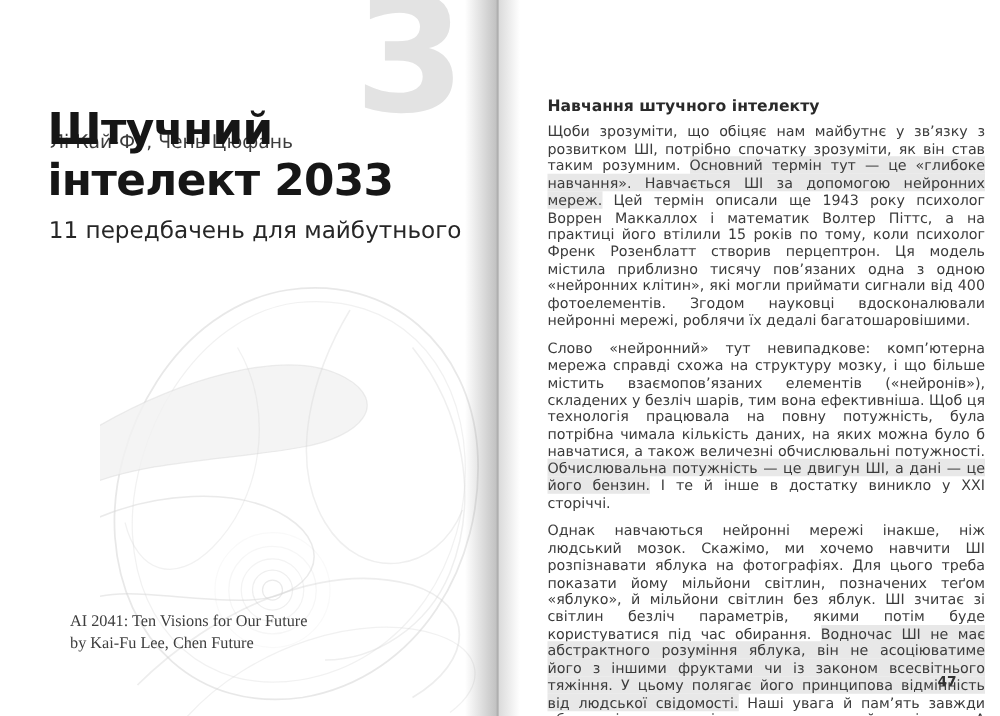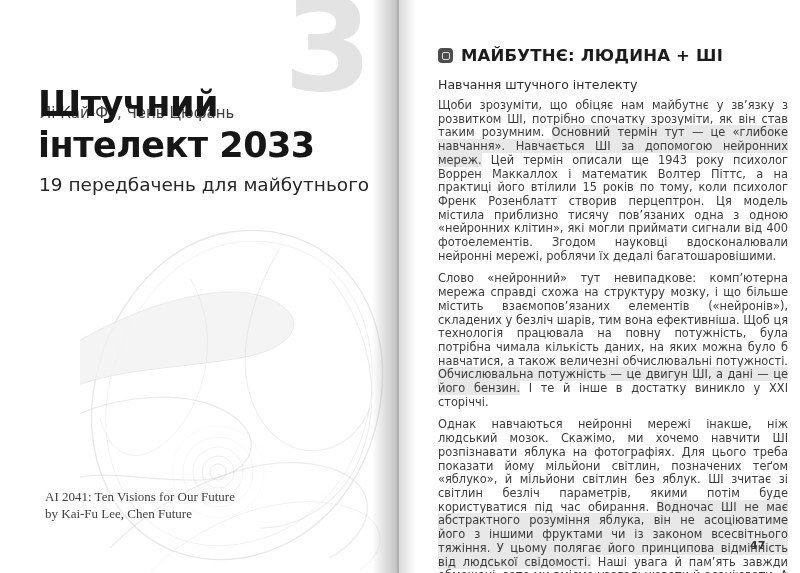--- a/index.html
+++ b/index.html
@@ -14,45 +14,45 @@
   .gutter-right{position:absolute;left:399px;top:0;width:17px;height:573px;
     background:linear-gradient(to right, rgba(110,110,110,0.25), rgba(255,255,255,0));}
   
   .left-page{position:absolute;left:0;top:0;width:397px;height:573px;}
   .chapter-number{position:absolute;left:272px;top:-18px;width:110px;
     font-size:128px;font-weight:bold;color:#e3e3e3;line-height:1;text-align:center;letter-spacing:-2px;}
   .authors{position:absolute;left:40px;top:60px;font-size:15px;color:#3c3c3c;margin-top:44px;}
   .book-title{position:absolute;left:38px;top:84px;font-size:35px;font-weight:bold;color:#161616;line-height:1.16;letter-spacing:-0.5px;}
   .book-subtitle{position:absolute;left:39px;top:174px;font-size:18.5px;color:#262626;}
   .swirl{position:absolute;left:80px;top:218px;}
-  .caption{position:absolute;left:45px;top:489px;font-family:"Liberation Serif","DejaVu Serif",serif;
+  .caption{position:absolute;left:56px;top:489px;font-family:"Liberation Serif","DejaVu Serif",serif;
     font-size:13px;color:#3e3e3e;line-height:1.3;}
   
   .right-page{position:absolute;left:432px;top:0;width:356px;height:573px;}
   .heading-row{position:absolute;left:6px;top:46px;display:flex;align-items:center;gap:8px;}
   .heading-icon{width:15px;height:15px;border-radius:4px;background:#4d4d4d;
     display:flex;align-items:center;justify-content:center;flex:none;}
   .heading-icon .inner{width:6px;height:6px;border:1.6px solid #dcdcdc;border-radius:2px;}
   .heading{font-size:16.5px;font-weight:bold;color:#1c1c1c;letter-spacing:0.2px;}
-  .subheading{position:absolute;left:6px;top:77px;font-size:12.5px;font-weight:normal;color:#2a2a2a;}
+  .subheading{position:absolute;left:6px;top:77px;font-size:12.5px;font-weight:bold;color:#2a2a2a;}
   .body-text{position:absolute;left:6px;top:99px;width:350px;}
   .para{margin:0 0 9px 0;font-size:11.4px;line-height:13.7px;text-align:justify;color:#3b3b3b;}
   .hl{background:#e8e8e8;}
   .page-number{position:absolute;left:318px;top:539px;font-size:11px;font-weight:bold;color:#333;}
 </style>
 </head>
 <body>
 
 <div class="canvas">
 
   <div class="left-page">
     <div class="chapter-number">3</div>
     <div class="authors">Лі Кай-Фу, Чень Цюфань</div>
     <div class="book-title" style="width:300px;">Штучний інтелект 2033</div>
-    <div class="book-subtitle">19 передбачень для майбутнього</div>
+    <div class="book-subtitle">11 передбачень для майбутнього</div>
 
     <svg class="swirl" width="317" height="355" viewBox="0 0 317 355" fill="none">
       <g stroke="#d6d6d6" fill="none">
         <path d="M150 14 C 232 2, 296 58, 302 142 C 308 232, 256 324, 162 340 C 78 352, 18 294, 12 212 C 6 128, 62 28, 150 14 Z" stroke-opacity="0.55" stroke-width="1.4"></path>
         <path d="M158 24 C 236 16, 288 70, 292 148 C 296 230, 246 312, 160 326 C 84 338, 30 286, 26 210 C 22 132, 76 34, 158 24 Z" stroke-opacity="0.35" stroke-width="1"></path>
         <path d="M-10 128 C 60 86, 150 58, 196 84 C 232 104, 210 132, 160 140 C 104 150, 40 150, -10 170 Z" fill="#f1f1f1" fill-opacity="0.8" stroke-opacity="0.45" stroke-width="1"></path>
         <path d="M-10 200 C 40 176, 110 170, 150 196 C 190 222, 170 260, 120 262 C 70 264, 20 250, -10 262" stroke-opacity="0.5" stroke-width="1.2"></path>
         <path d="M30 330 C 90 270, 180 230, 250 250 C 300 266, 300 310, 250 340" stroke-opacity="0.45" stroke-width="1.4"></path>
         <path d="M70 355 C 120 300, 210 270, 270 290 C 306 302, 310 330, 280 352" stroke-opacity="0.35" stroke-width="1"></path>
         <path d="M200 30 C 170 80, 150 150, 180 200 C 210 250, 270 240, 290 190" stroke-opacity="0.4" stroke-width="1.2"></path>
@@ -70,26 +70,20 @@
       <div>AI 2041: Ten Visions for Our Future</div>
       <div>by Kai-Fu Lee, Chen Future</div>
     </div>
   </div>
 
   <div class="gutter-left"></div>
   <div class="gutter-line"></div>
   <div class="gutter-right"></div>
 
   <div class="right-page">
-    <div class="heading-row">
-      <span class="heading-icon">
-          <span class="inner"></span>
-        </span>
-      <span class="heading">МАЙБУТНЄ: ЛЮДИНА + ШІ</span>
-    </div>
     <div class="subheading">Навчання штучного інтелекту</div>
 
     <div class="body-text">
 
       <p class="para"><span>Щоби зрозуміти, що обіцяє нам майбутнє у зв’язку з розвитком ШІ, потрібно спочатку зрозуміти, як він став таким розумним. </span><span class="hl">Основний термін тут — це «глибоке навчання». Навчається ШІ за допомогою нейронних мереж.</span><span> Цей термін описали ще 1943 року психолог Воррен Маккаллох і математик Волтер Піттс, а на практиці його втілили 15 років по тому, коли психолог Френк Розенблатт створив перцептрон. Ця модель містила приблизно тисячу пов’язаних одна з одною «нейронних клітин», які могли приймати сигнали від 400 фотоелементів. Згодом науковці вдосконалювали нейронні мережі, роблячи їх дедалі багатошаровішими.</span></p>
         <p class="para"><span>Слово «нейронний» тут невипадкове: комп’ютерна мережа справді схожа на структуру мозку, і що більше містить взаємопов’язаних елементів («нейронів»), складених у безліч шарів, тим вона ефективніша. Щоб ця технологія працювала на повну потужність, була потрібна чимала кількість даних, на яких можна було б навчатися, а також величезні обчислювальні потужності. </span><span class="hl">Обчислювальна потужність — це двигун ШІ, а дані — це його бензин.</span><span> І те й інше в достатку виникло у XXI сторіччі.</span></p>
         <p class="para"><span>Однак навчаються нейронні мережі інакше, ніж людський мозок. Скажімо, ми хочемо навчити ШІ розпізнавати яблука на фотографіях. Для цього треба показати йому мільйони світлин, позначених теґом «яблуко», й мільйони світлин без яблук. ШІ зчитає зі світлин безліч параметрів, якими потім буде користуватися під час обирання. </span><span class="hl">Водночас ШІ не має абстрактного розуміння яблука, він не асоціюватиме його з іншими фруктами чи із законом всесвітнього тяжіння. У цьому полягає його принципова відмінність від людської свідомості.</span><span> Наші увага й пам’ять завжди обмежені, зате ми вміємо узагальнювати й асоціювати. А ШІ вміє виявляти кореляції між безліччю характеристик, на які люди не звернули б уваги. Щоб навчатися добре, він потребує:</span></p>
     </div>
 
     <div class="page-number">47</div>

